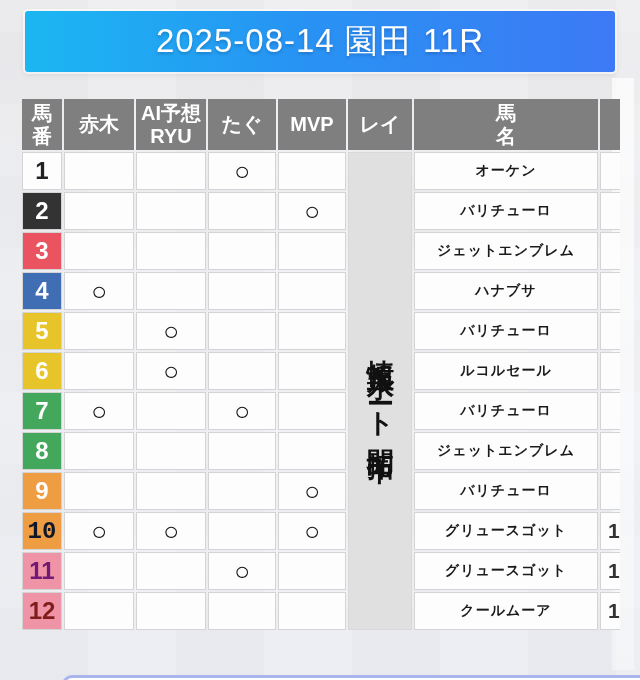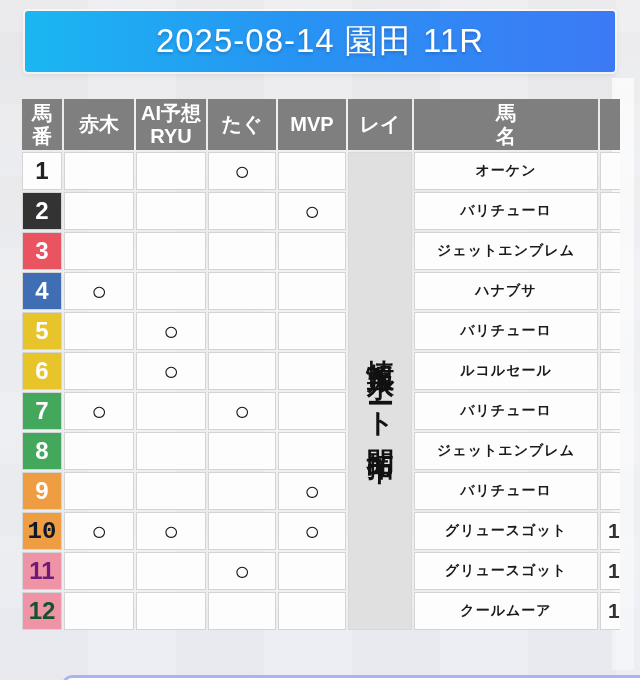--- a/index.html
+++ b/index.html
@@ -208,21 +208,21 @@
       <tr>
         <td class="num" style="background: rgb(239, 148, 166); color: #701a75; text-align: center;">11</td>
         <td class="mark"></td>
         <td class="mark"></td>
         <td class="mark">○</td>
         <td class="mark"></td>
         <td class="name">グリュースゴット</td>
         <td class="clip">1</td>
       </tr>
       <tr>
-        <td class="num" style="background: rgb(239, 148, 166); color: #14532d;">12</td>
+        <td class="num" style="background: rgb(239, 148, 166); color: #7f1d1d;">12</td>
         <td class="mark"></td>
         <td class="mark"></td>
         <td class="mark"></td>
         <td class="mark"></td>
         <td class="name">クールムーア</td>
         <td class="clip">1</td>
       </tr>
     </tbody>
   </table>
 </div>

